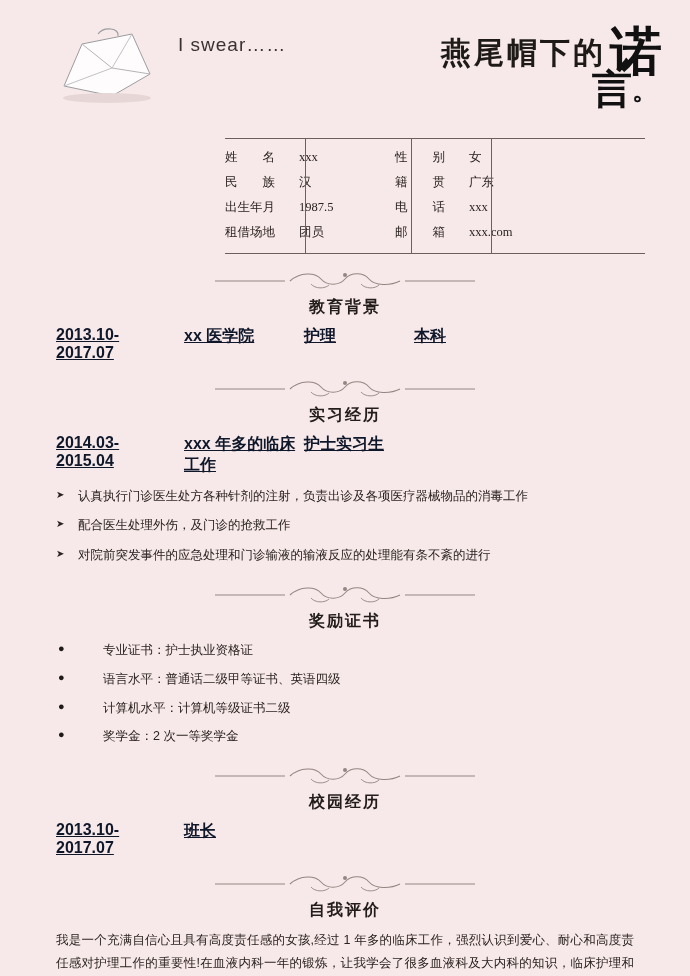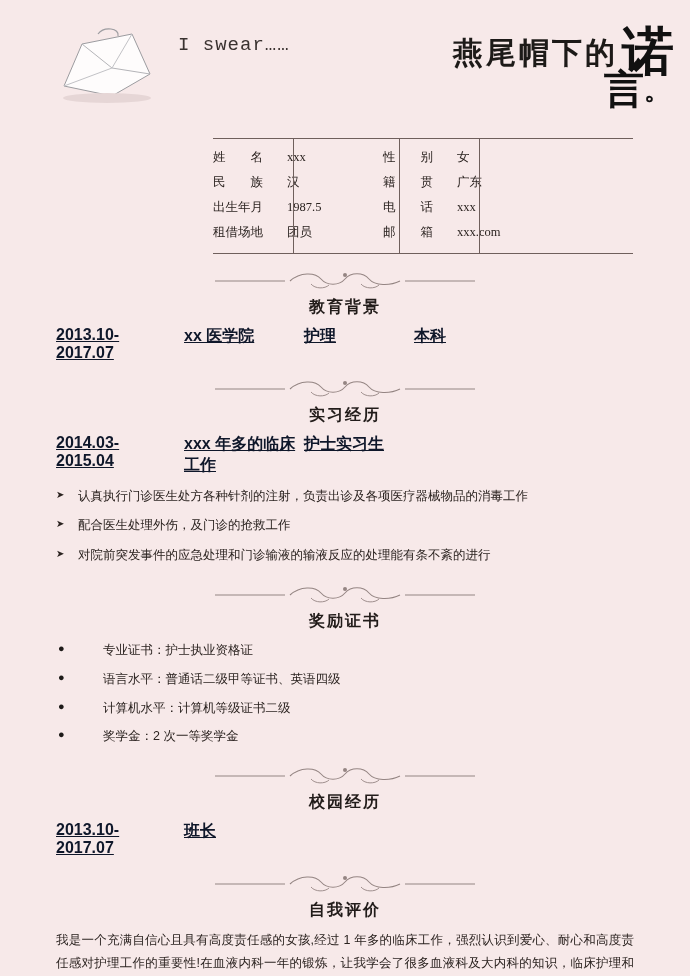--- a/index.html
+++ b/index.html
@@ -27,29 +27,29 @@
     top: 24px;
     width: 110px;
     height: 80px;
   }
   .cap svg { display: block; }
 
   .iswear {
     position: absolute;
     left: 178px;
     top: 34px;
-    font-family: Liberation Mono, monospace;
+    font-family: Liberation Sans, sans-serif;
     font-size: 19px;
     letter-spacing: 1px;
     color: #3a3230;
   }
 
   .title-block {
     position: absolute;
-    right: 16px;
+    right: 28px;
     top: 26px;
     text-align: right;
   }
   .title-main {
     font-family: "DejaVu Serif", serif;
     font-size: 30px;
     font-weight: bold;
     letter-spacing: 3px;
     color: #1d1a18;
     line-height: 1;
@@ -76,21 +76,21 @@
     padding-right: 4px;
   }
   .title-second .dot {
     font-size: 26px;
     vertical-align: 4px;
   }
 
   
   .info-wrap {
     position: absolute;
-    left: 213px;
+    left: 225px;
     top: 138px;
     width: 420px;
     border-top: 1px solid #6f5f5c;
     border-bottom: 1px solid #6f5f5c;
     padding: 6px 0 8px 0;
   }
   table.info {
     border-collapse: collapse;
     font-size: 13px;
     color: #2b2320;

